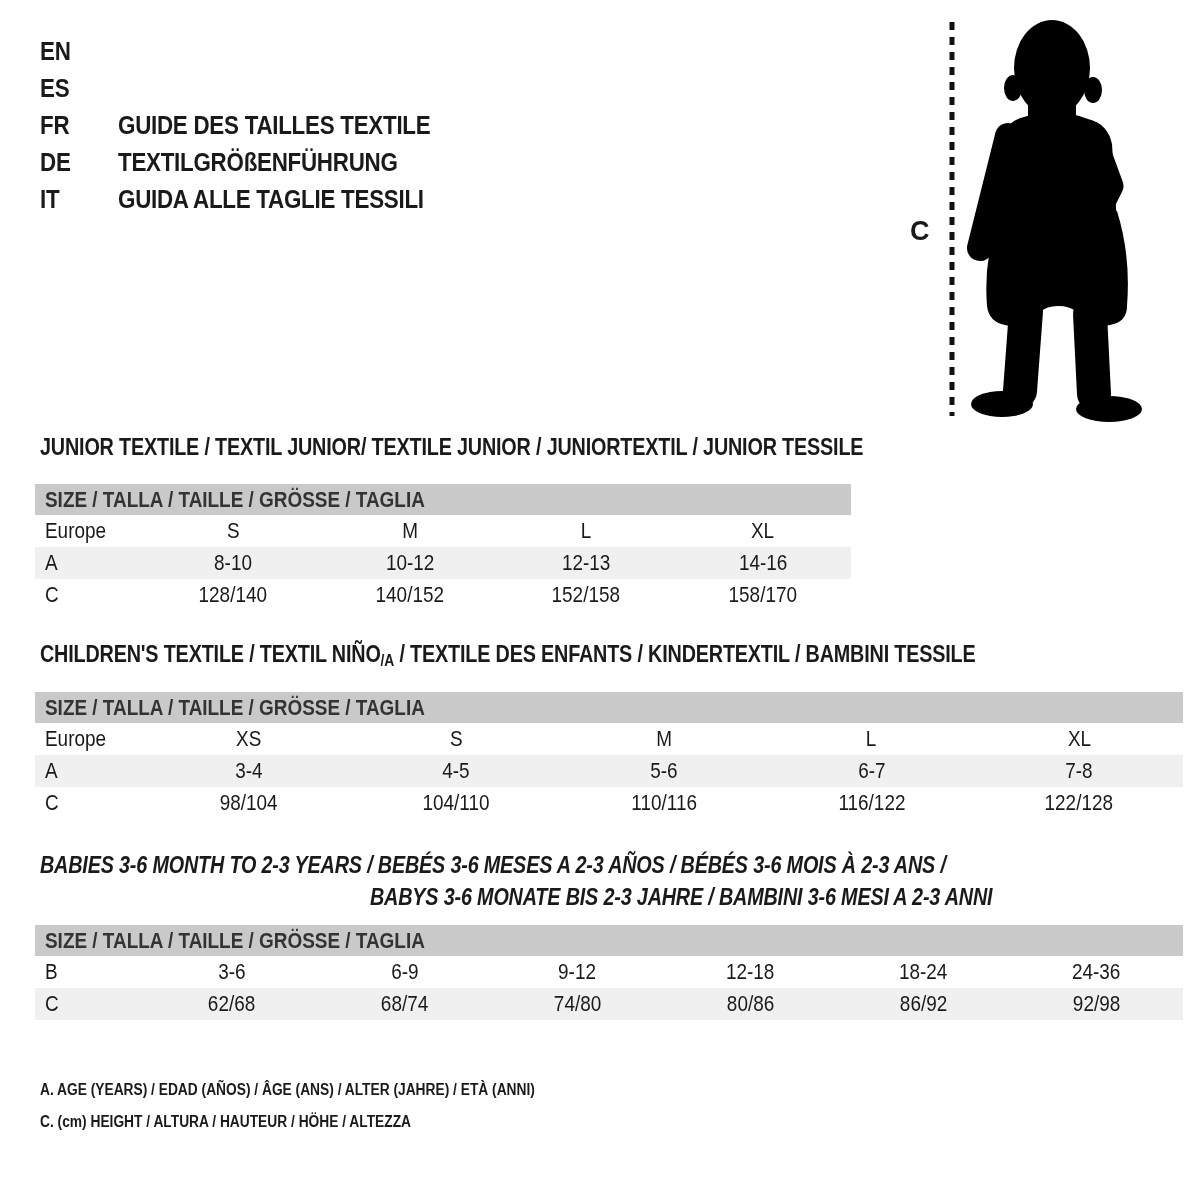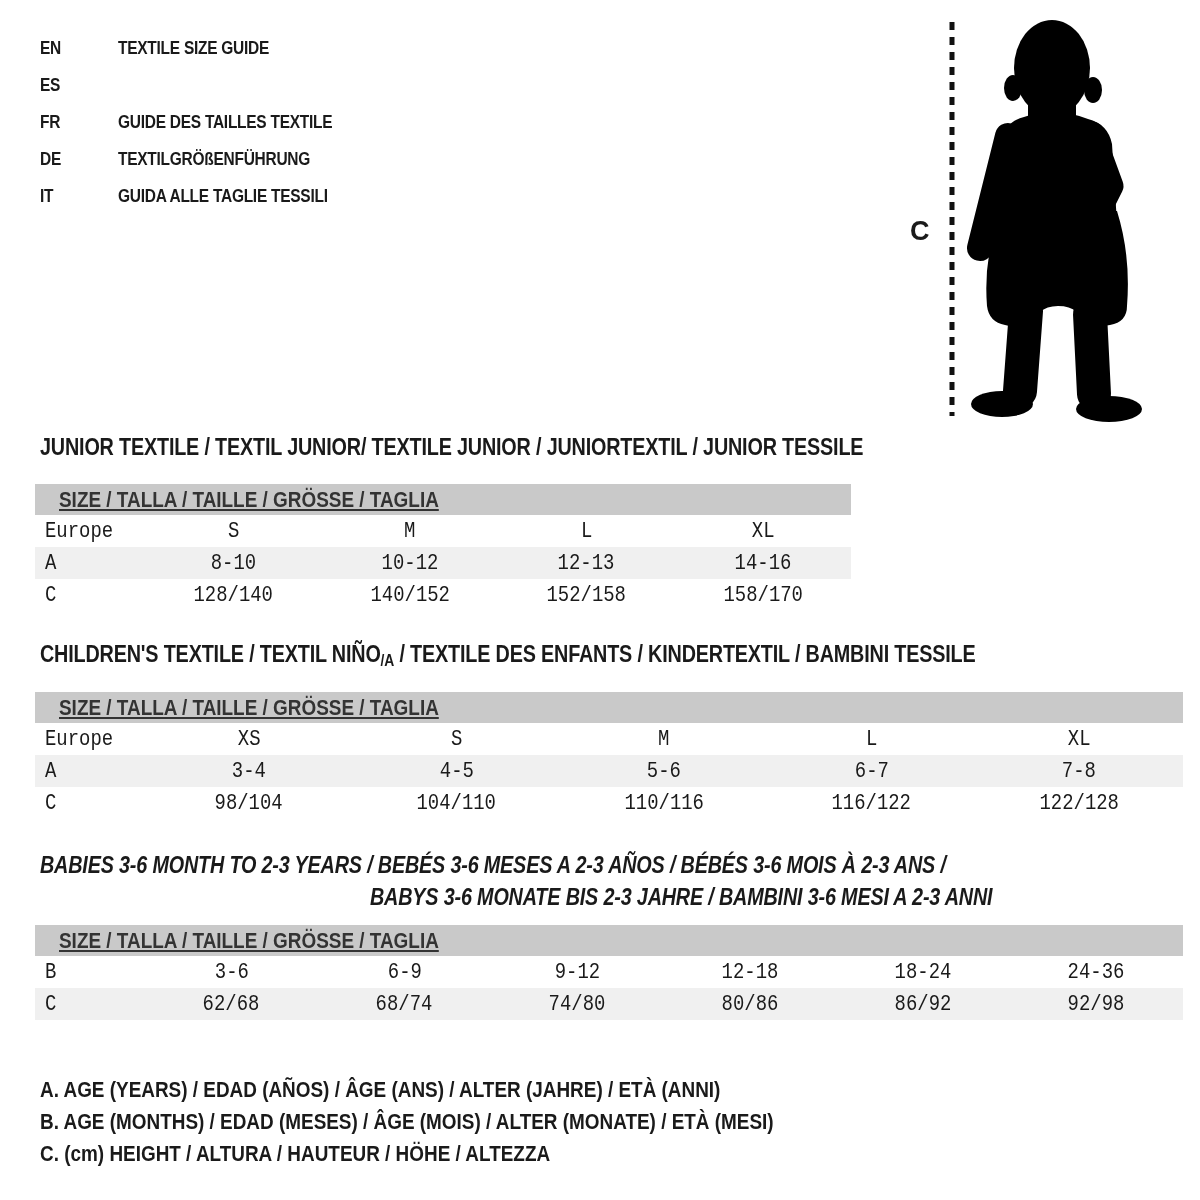--- a/index.html
+++ b/index.html
@@ -5,59 +5,58 @@
   html,body{margin:0;padding:0;background:#fff;}
   .page{position:relative;width:1200px;height:1200px;background:#ffffff;
         font-family:"Liberation Sans",sans-serif;color:#1a1a1a;overflow:hidden;}
 
   
   .cond{display:inline-block;transform:scaleX(0.86);transform-origin:0 50%;white-space:nowrap;}
   .condc{display:inline-block;transform:scaleX(0.86);transform-origin:50% 50%;white-space:nowrap;}
 
   
   .lang-list{position:absolute;left:40px;top:30px;}
-  .lang-row{display:flex;height:37px;align-items:center;font-weight:bold;font-size:18px;letter-spacing:-0.3px;}
+  .lang-row{display:flex;height:37px;align-items:flex-end;font-weight:bold;font-size:26px;letter-spacing:-0.3px;}
   .lang-code{width:78px;}
 
   
   .figure-svg{position:absolute;left:940px;top:14px;}
   .c-label{position:absolute;left:910px;top:216px;font-weight:bold;font-size:27px;}
 
   
   .section-title{position:absolute;left:40px;font-weight:bold;font-size:23px;letter-spacing:-0.2px;text-align:right;}
   .t-junior{top:434px;}
   .t-children{top:641px;text-decoration:underline;}
   .t-babies{top:849px;line-height:32px;font-style:italic;}
   .sub{font-size:0.70em;vertical-align:-0.25em;}
 
   
   .stable{position:absolute;left:35px;}
   .tb-junior{top:484px;width:816px;}
   .tb-children{top:692px;width:1148px;}
   .tb-babies{top:925px;width:1148px;}
   .size-bar{height:31px;background:#c9c9c9;display:flex;align-items:center;
-            padding-left:24px;box-sizing:border-box;font-weight:bold;font-size:22px;color:#333333;text-decoration:underline;}
-  .trow{display:flex;height:32px;align-items:center;font-size:22px;font-family:Liberation Mono, monospace;}
+            padding-left:10px;box-sizing:border-box;font-weight:bold;font-size:22px;color:#333333;}
+  .trow{display:flex;height:32px;align-items:center;font-size:22px;}
   .trow.alt{background:#f0f0f0;}
   .tlabel{width:110px;padding-left:10px;box-sizing:border-box;}
   .tcell{flex:1;text-align:center;}
 
   
-  .legend{position:absolute;left:40px;top:1074px;font-weight:bold;font-size:22px;}
+  .legend{position:absolute;left:40px;top:1074px;font-weight:bold;font-size:16px;}
   .legend div{height:32px;line-height:32px;}
 </style>
 </head>
 <body>
 
 <div class="page">
 
   <div class="lang-list">
     <div class="lang-row">
       <span class="lang-code"><span class="cond">EN</span></span>
-      <span class="lang-label"><span class="cond">TEXTILE SIZE GUIDE</span></span>
     </div>
     <div class="lang-row">
       <span class="lang-code"><span class="cond">ES</span></span>
     </div>
     <div class="lang-row">
       <span class="lang-code"><span class="cond">FR</span></span>
       <span class="lang-label"><span class="cond">GUIDE DES TAILLES TEXTILE</span></span>
     </div>
     <div class="lang-row">
       <span class="lang-code"><span class="cond">DE</span></span>
@@ -183,17 +182,16 @@
       <div class="tcell"><span class="condc">68/74</span></div>
       <div class="tcell"><span class="condc">74/80</span></div>
       <div class="tcell"><span class="condc">80/86</span></div>
       <div class="tcell"><span class="condc">86/92</span></div>
       <div class="tcell"><span class="condc">92/98</span></div>
     </div>
   </div>
 
   <div class="legend">
     <div><span class="cond">A. AGE (YEARS) / EDAD (AÑOS) / ÂGE (ANS) / ALTER (JAHRE) / ETÀ (ANNI)</span></div>
-    <div><span class="cond">B. AGE (MONTHS) / EDAD (MESES) / ÂGE (MOIS) / ALTER (MONATE) / ETÀ (MESI)</span></div>
     <div><span class="cond">C. (cm) HEIGHT / ALTURA / HAUTEUR / HÖHE / ALTEZZA</span></div>
   </div>
 
 </div>
 
 </body></html>

